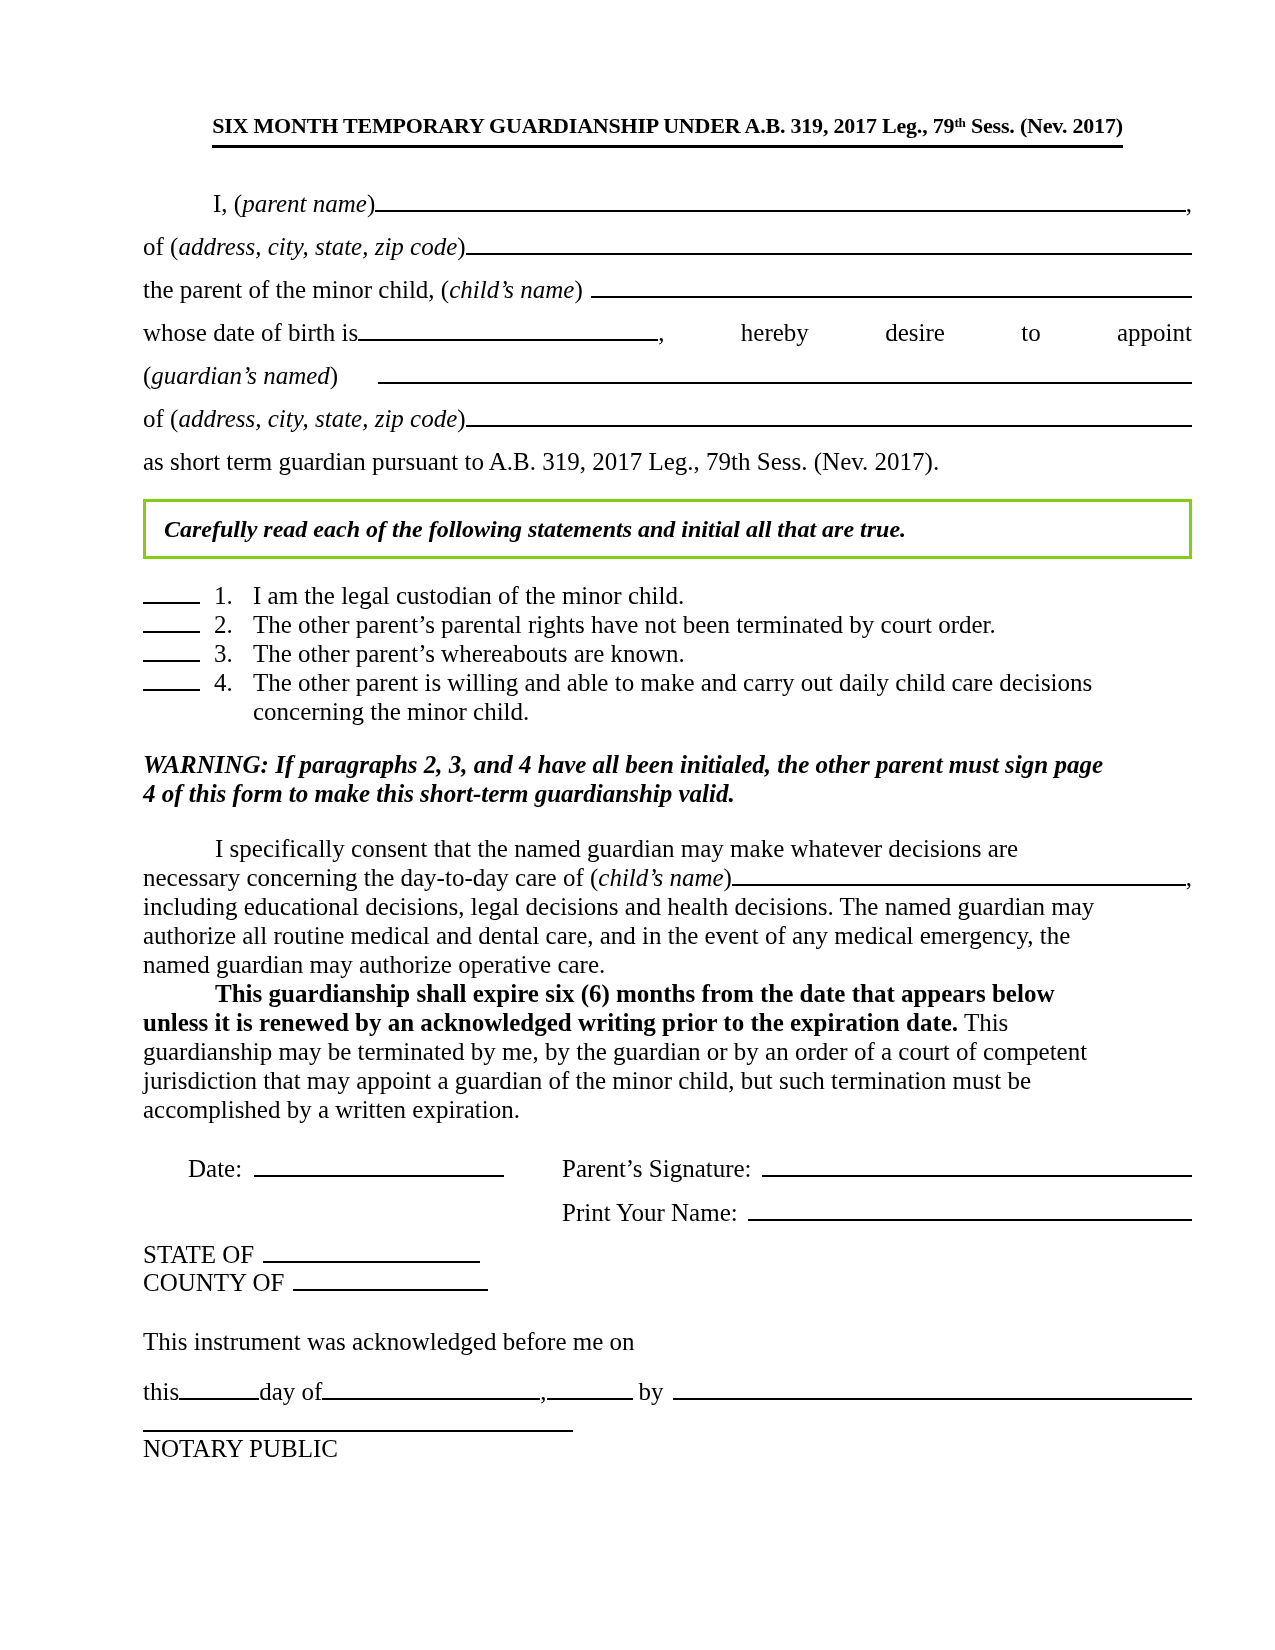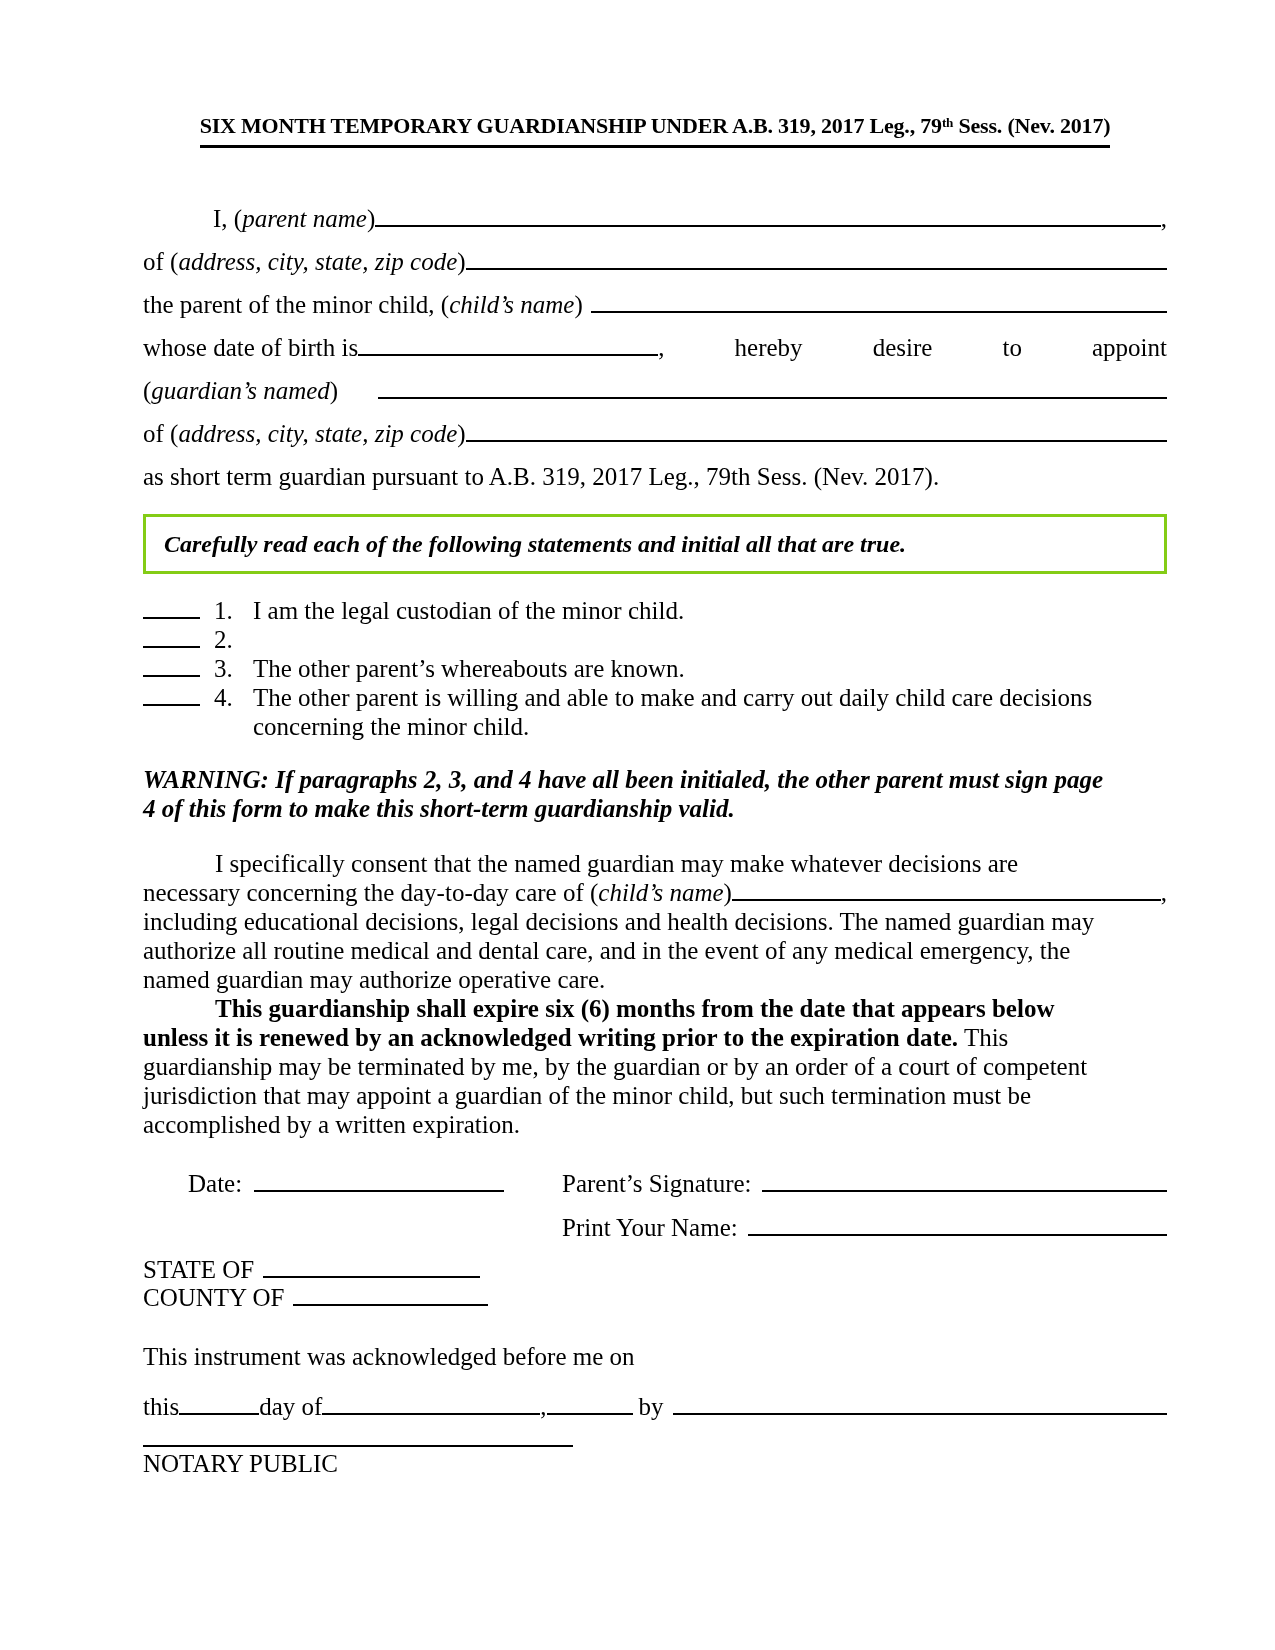--- a/index.html
+++ b/index.html
@@ -1,34 +1,34 @@
 <!DOCTYPE html>
 <html><head>
 <meta charset="utf-8">
 <style>
   html,body { margin:0; padding:0; background:#ffffff; }
   .page {
     position:relative; width:1275px; height:1650px; box-sizing:border-box;
-    padding:112px 108px 0 143px; background:#ffffff; color:#000000;
+    padding:112px 83px 0 143px; background:#ffffff; color:#000000;
     font-family:"Liberation Serif", serif; font-size:25px; overflow:hidden;
   }
   .it { font-style:italic; }
   .bold { font-weight:bold; }
   .nowrap { white-space:nowrap; }
 
   
   .title-wrap { text-align:center; line-height:26px; }
   .title {
     display:inline-block; font-weight:bold; font-size:22px; letter-spacing:-0.2px;
     border-bottom:3px solid #000; padding-bottom:3px; white-space:nowrap;
   }
   .title .sup { font-size:60%; position:relative; top:-0.45em; }
 
   
-  .intro { margin-top:49px; }
+  .intro { margin-top:34px; }
   .intro-line { display:flex; align-items:baseline; height:43px; line-height:43px; }
   .intro-line .lbl { white-space:nowrap; }
   .blank { border-bottom:2px solid #000; height:16px; }
   .b-flex { flex:1 1 0; min-width:0; }
   .indent-first { padding-left:70px; }
   .sp { flex:1 1 0; }
 
   
   .notice-box {
     border:3px solid #84cc16; margin-top:16px; height:60px; box-sizing:border-box;
@@ -130,20 +130,21 @@
 
   <div class="statements">
     <div class="stmt">
       <span class="stmt-blank"></span>
       <span class="stmt-num">1.</span>
       <span class="stmt-body">I am the legal custodian of the minor child.</span>
     </div>
     <div class="stmt">
       <span class="stmt-blank"></span>
       <span class="stmt-num">2.</span>
+      <span class="stmt-body">The other parent’s parental rights have not been terminated by court order.</span>
     </div>
     <div class="stmt">
       <span class="stmt-blank"></span>
       <span class="stmt-num">3.</span>
       <span class="stmt-body">The other parent’s whereabouts are known.</span>
     </div>
     <div class="stmt">
       <span class="stmt-blank"></span>
       <span class="stmt-num">4.</span>
       <span class="stmt-body">

